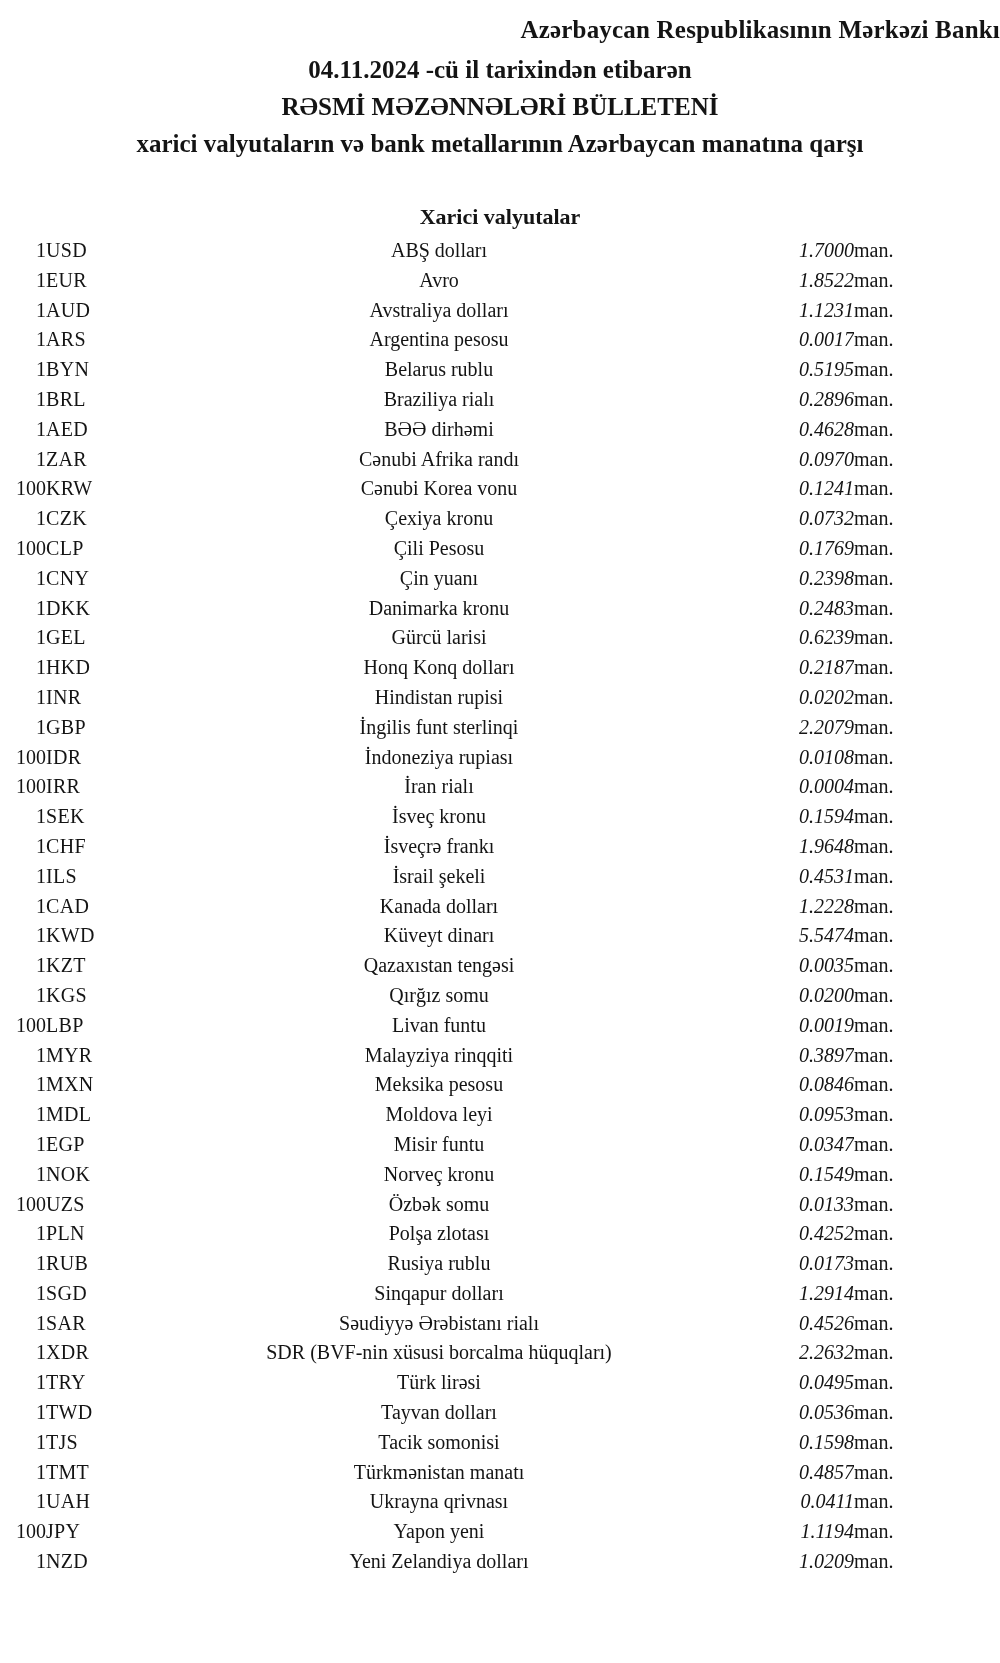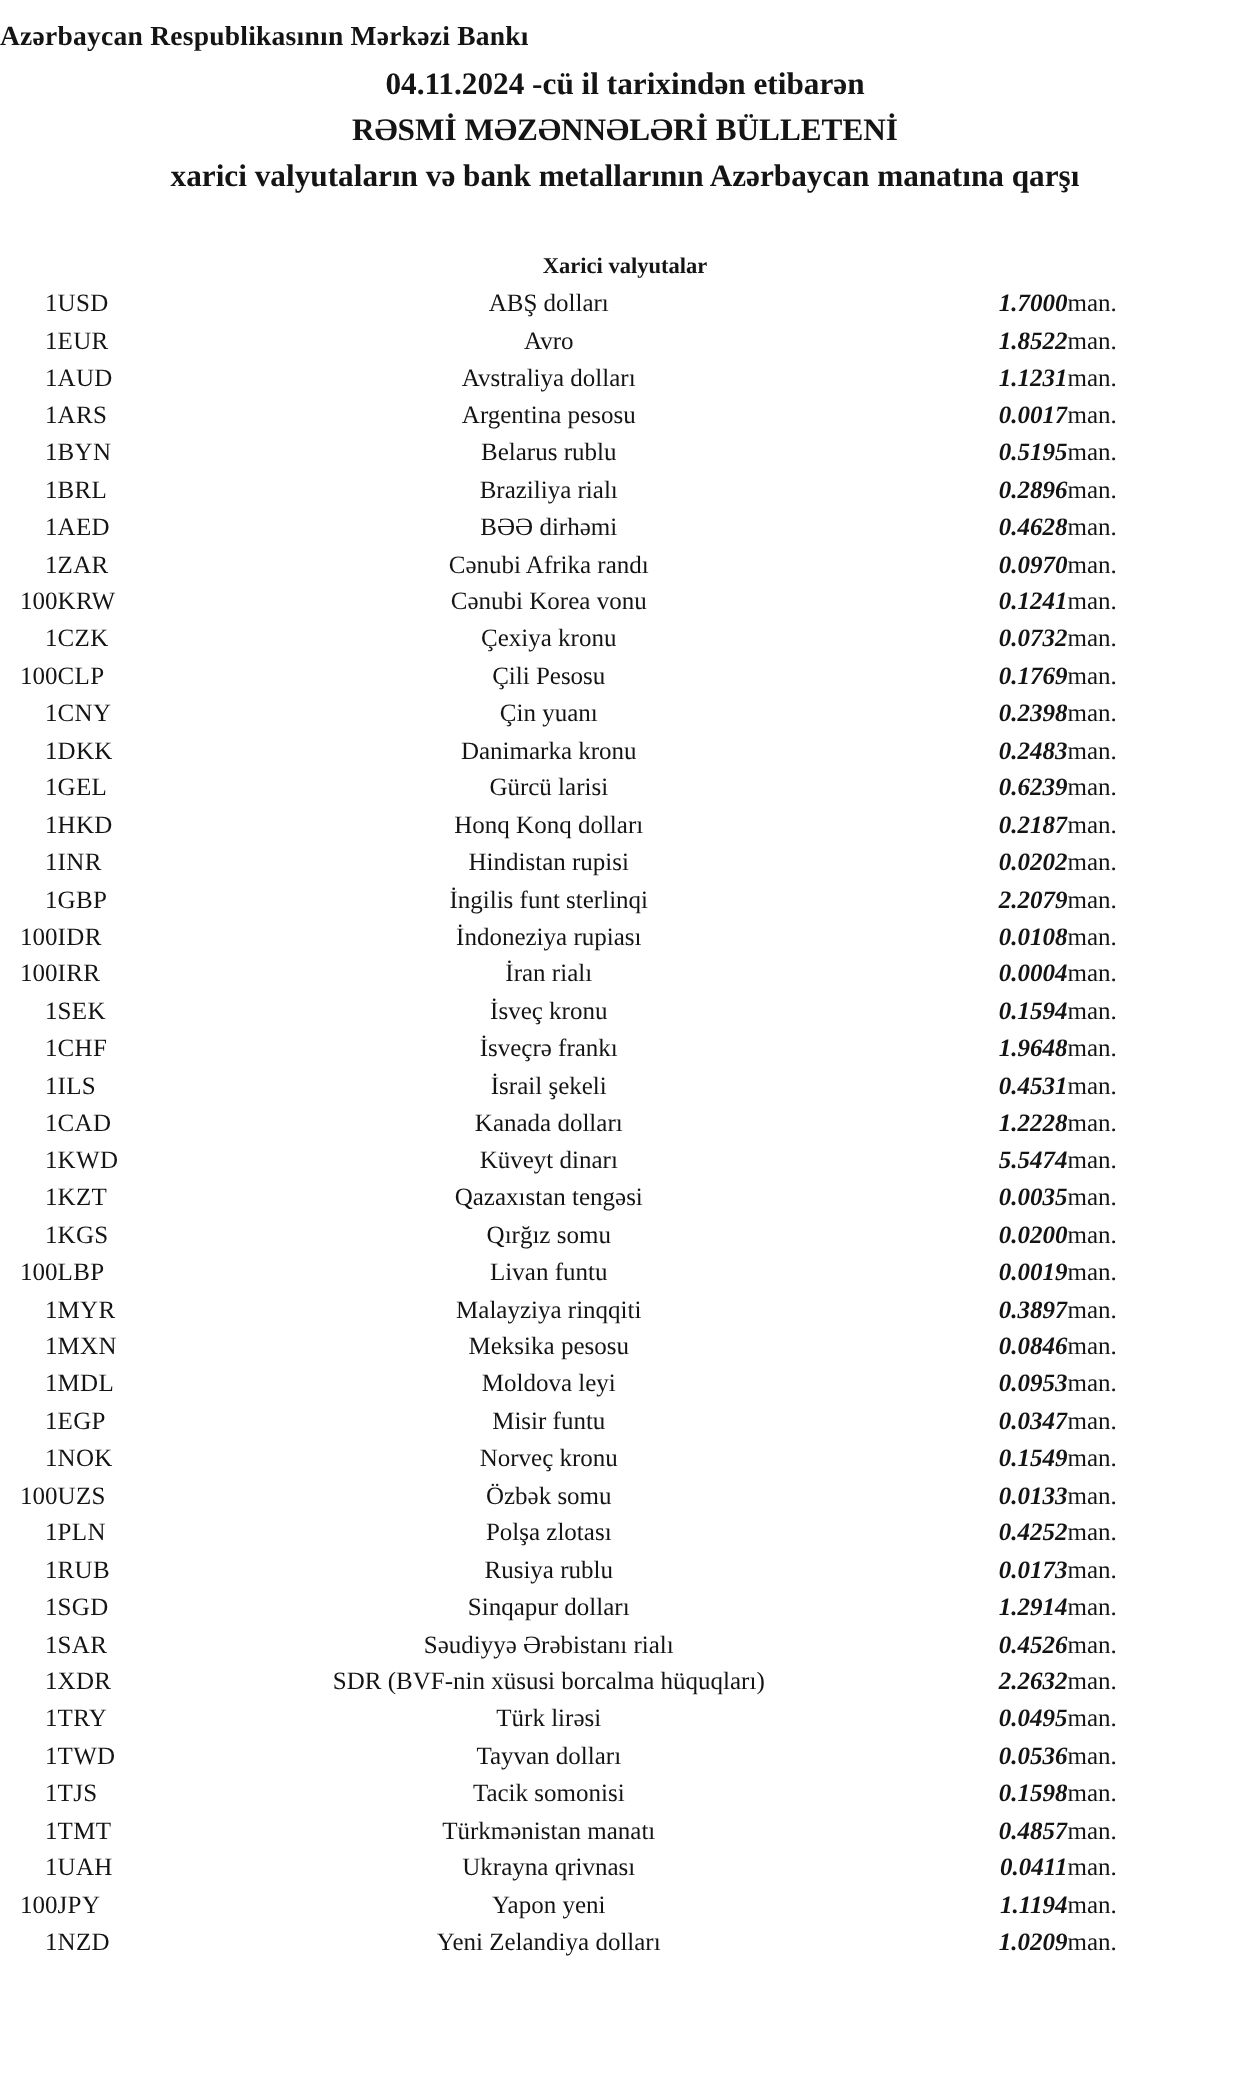--- a/index.html
+++ b/index.html
@@ -11,35 +11,35 @@
   }
   .page {
     width: 1000px;
     height: 1663px;
     box-sizing: border-box;
     padding-top: 12px;
     overflow: hidden;
     background: #ffffff;
   }
   .bank-title {
-    text-align: left;
-    font-size: 22px;
+    text-align: right;
+    font-size: 25px;
     font-weight: bold;
     margin: 4px 0 12px 0;
     letter-spacing: 0.2px;
   }
   .hdr-line {
     text-align: center;
     font-size: 25px;
     font-weight: bold;
     margin: 9px 0;
   }
   .section-title {
     text-align: center;
-    font-size: 18px;
+    font-size: 22px;
     font-weight: bold;
     margin: 46px 0 6px 0;
   }
   table.rates {
     border-collapse: collapse;
     table-layout: fixed;
     width: 918px;
     margin-left: 2px;
   }
   table.rates td {
@@ -47,21 +47,21 @@
     line-height: 29.8px;
     height: 29.8px;
     padding: 0;
     vertical-align: middle;
     white-space: nowrap;
     overflow: hidden;
   }
   td.col-qty  { width: 44px;  text-align: right; }
   td.col-code { width: 90px;  text-align: left; letter-spacing: 0.3px; }
   td.col-name { text-align: center; padding-left: 18px; }
-  td.col-rate { width: 112px; text-align: right; font-weight: bold; font-style: italic; }
+  td.col-rate { width: 112px; text-align: right; font-weight: normal; font-style: italic; }
   td.col-unit { width: 66px;  text-align: left; }
 </style>
 </head>
 <body>
 
 <div class="page">
   <h1 class="bank-title">Azərbaycan Respublikasının Mərkəzi Bankı</h1>
   <div class="hdr-line">04.11.2024 -cü il tarixindən etibarən</div>
   <div class="hdr-line">RƏSMİ MƏZƏNNƏLƏRİ BÜLLETENİ</div>
   <div class="hdr-line">xarici valyutaların və bank metallarının Azərbaycan manatına qarşı</div>

